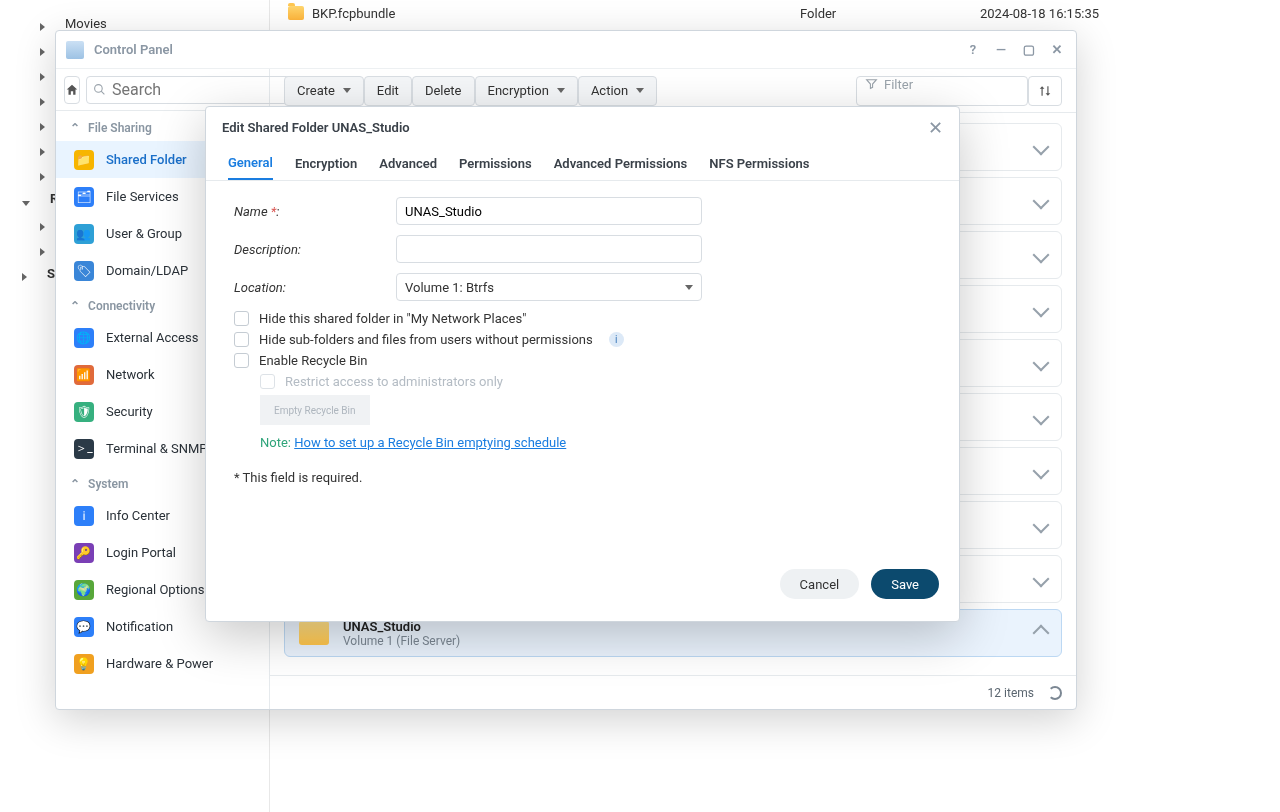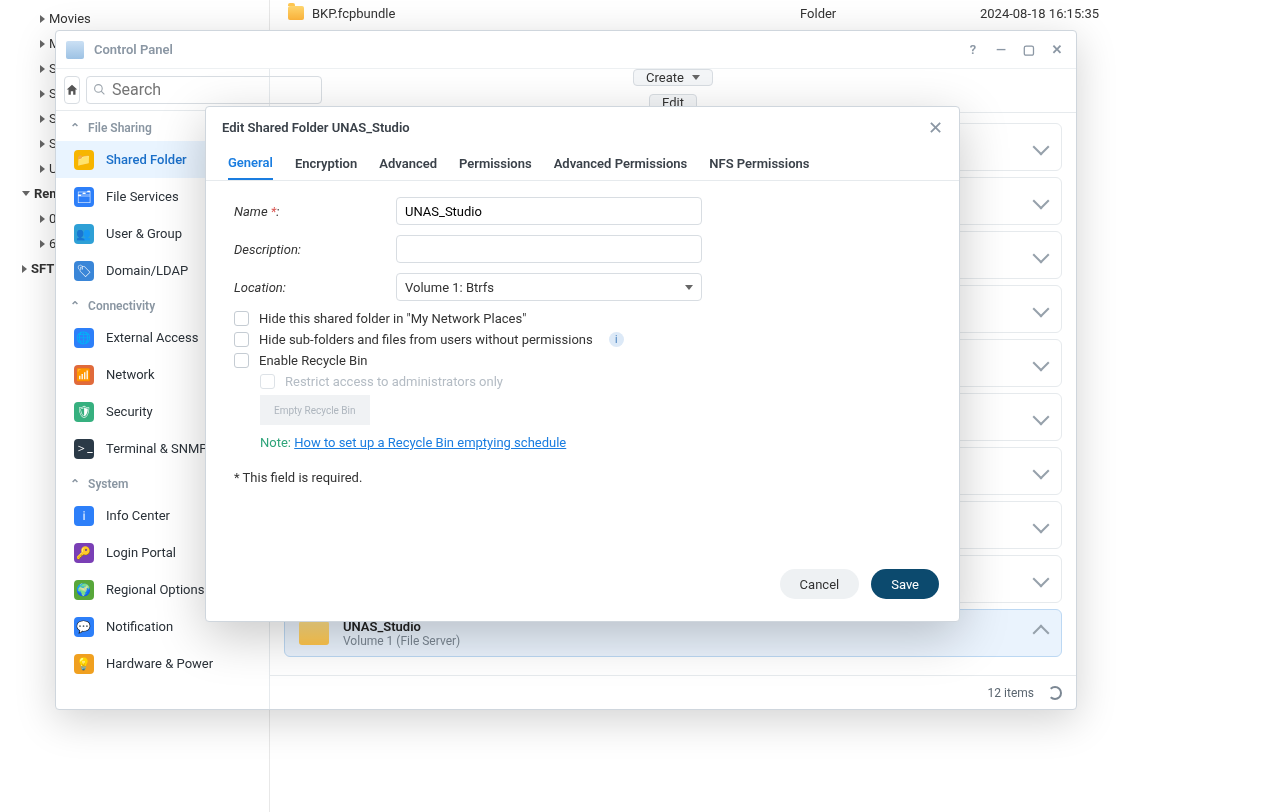--- a/index.html
+++ b/index.html
@@ -1,20 +1,20 @@
 <!DOCTYPE html>
 <html><head>
 <meta charset="utf-8">
 <style>
   * { box-sizing: border-box; margin: 0; padding: 0; font-family: -apple-system, BlinkMacSystemFont, "Segoe UI", Roboto, Arial, sans-serif; }
   body { width:1280px; height:812px; overflow:hidden; background:#fff; position:relative; color:#333; }
 
   
   .bg-tree { position:absolute; left:0; top:0; width:270px; height:812px; font-size:13px; padding-top:6px; background:#fff; border-right:1px solid #e8e8e8; }
-  .bg-tree .node { display:flex; align-items:center; height:25px; padding-left:22px; gap:4px; }
+  .bg-tree .node { display:flex; align-items:flex-end; height:25px; padding-left:22px; gap:20px; }
   .bg-tree .node.indent { padding-left:40px; }
   .bg-tree .arrow { width:0;height:0;border-top:4px solid transparent;border-bottom:4px solid transparent;border-left:5px solid #666; }
   .bg-tree .arrowd { width:0;height:0;border-left:4px solid transparent;border-right:4px solid transparent;border-top:5px solid #666; }
 
   .bg-table { position:absolute; left:270px; top:0; right:0; height:812px; background:#fff; }
   .bg-row { display:flex; height:26px; align-items:center; font-size:13px; }
   .bg-row .namecol { flex:0 0 530px; display:flex; align-items:center; gap:8px; padding-left:18px; }
   .bg-row .typecol { flex:0 0 180px; }
   .bg-row .datecol { flex:1; color:#333; }
   .folder-icon { width:16px;height:14px;background:linear-gradient(#ffd66e,#ffb63c);border-radius:2px;position:relative;}
@@ -32,21 +32,21 @@
   .cp-side-top { height:42px; display:flex; align-items:center; padding:6px 8px; gap:6px; border-bottom:1px solid #e6eaed;}
   .home-btn { width:28px;height:28px;border:1px solid #d8dde2;border-radius:4px;display:flex;align-items:center;justify-content:center;}
   .search-wrap { flex:1; height:28px; border:1px solid #d8dde2;border-radius:4px;display:flex;align-items:center;padding:0 6px;gap:6px;color:#9aa3ab;}
   .search-wrap input { border:none;outline:none;font-size:16px;flex:1;color:#333;background:transparent;}
   .side-section { font-size:12px; color:#8a96a2; font-weight:600; display:flex;align-items:center;gap:8px;padding:10px 14px 6px 14px;}
   .side-item { height:37px; display:flex;align-items:center;gap:12px;padding-left:18px;font-size:13px;color:#2a3138;}
   .side-item.active { background:#e9f4ff; color:#1a6fc9; font-weight:500;}
   .side-ico { width:20px;height:20px;border-radius:4px;display:flex;align-items:center;justify-content:center;font-size:12px;color:#fff;}
 
   .cp-main { flex:1; display:flex; flex-direction:column; }
-  .toolbar { height:44px; display:flex; align-items:center; gap:8px; padding:0 14px; border-bottom:1px solid #e6eaed;flex-direction:column;}
+  .toolbar { height:44px; display:flex; align-items:center; padding:0 14px; border-bottom:1px solid #e6eaed;}
   .btn { height:30px; padding:0 12px; border:1px solid #d8dde2; background:#f4f6f8; border-radius:4px; font-size:13px; display:flex;align-items:center;gap:5px;color:#333;}
   .toolbar .spacer{flex:1;}
   .filter { height:30px; width:172px; border:1px solid #d8dde2;border-radius:4px;display:flex;padding:0 8px;gap:6px;color:#9aa3ab;font-size:13px;}
   .sort-btn{width:34px;height:30px;border:1px solid #d8dde2;border-radius:4px;display:flex;align-items:center;justify-content:center;}
 
   .cp-list { flex:1; overflow:auto; padding:10px 14px;}
   .sf-row { height:48px; border:1px solid #e6eaed; border-radius:6px; margin-bottom:6px; display:flex;align-items:center;padding:0 14px;gap:14px;}
   .sf-row.sel { background:#eaf3fd; border-color:#bcd8f3;}
   .sf-row .big-folder{width:30px;height:24px;background:linear-gradient(#ffe08a,#ffc54a);border-radius:3px;position:relative;}
   .sf-row .big-folder:before{content:"";position:absolute;top:-4px;left:0;width:12px;height:4px;background:#ffd462;border-radius:3px 3px 0 0;}

